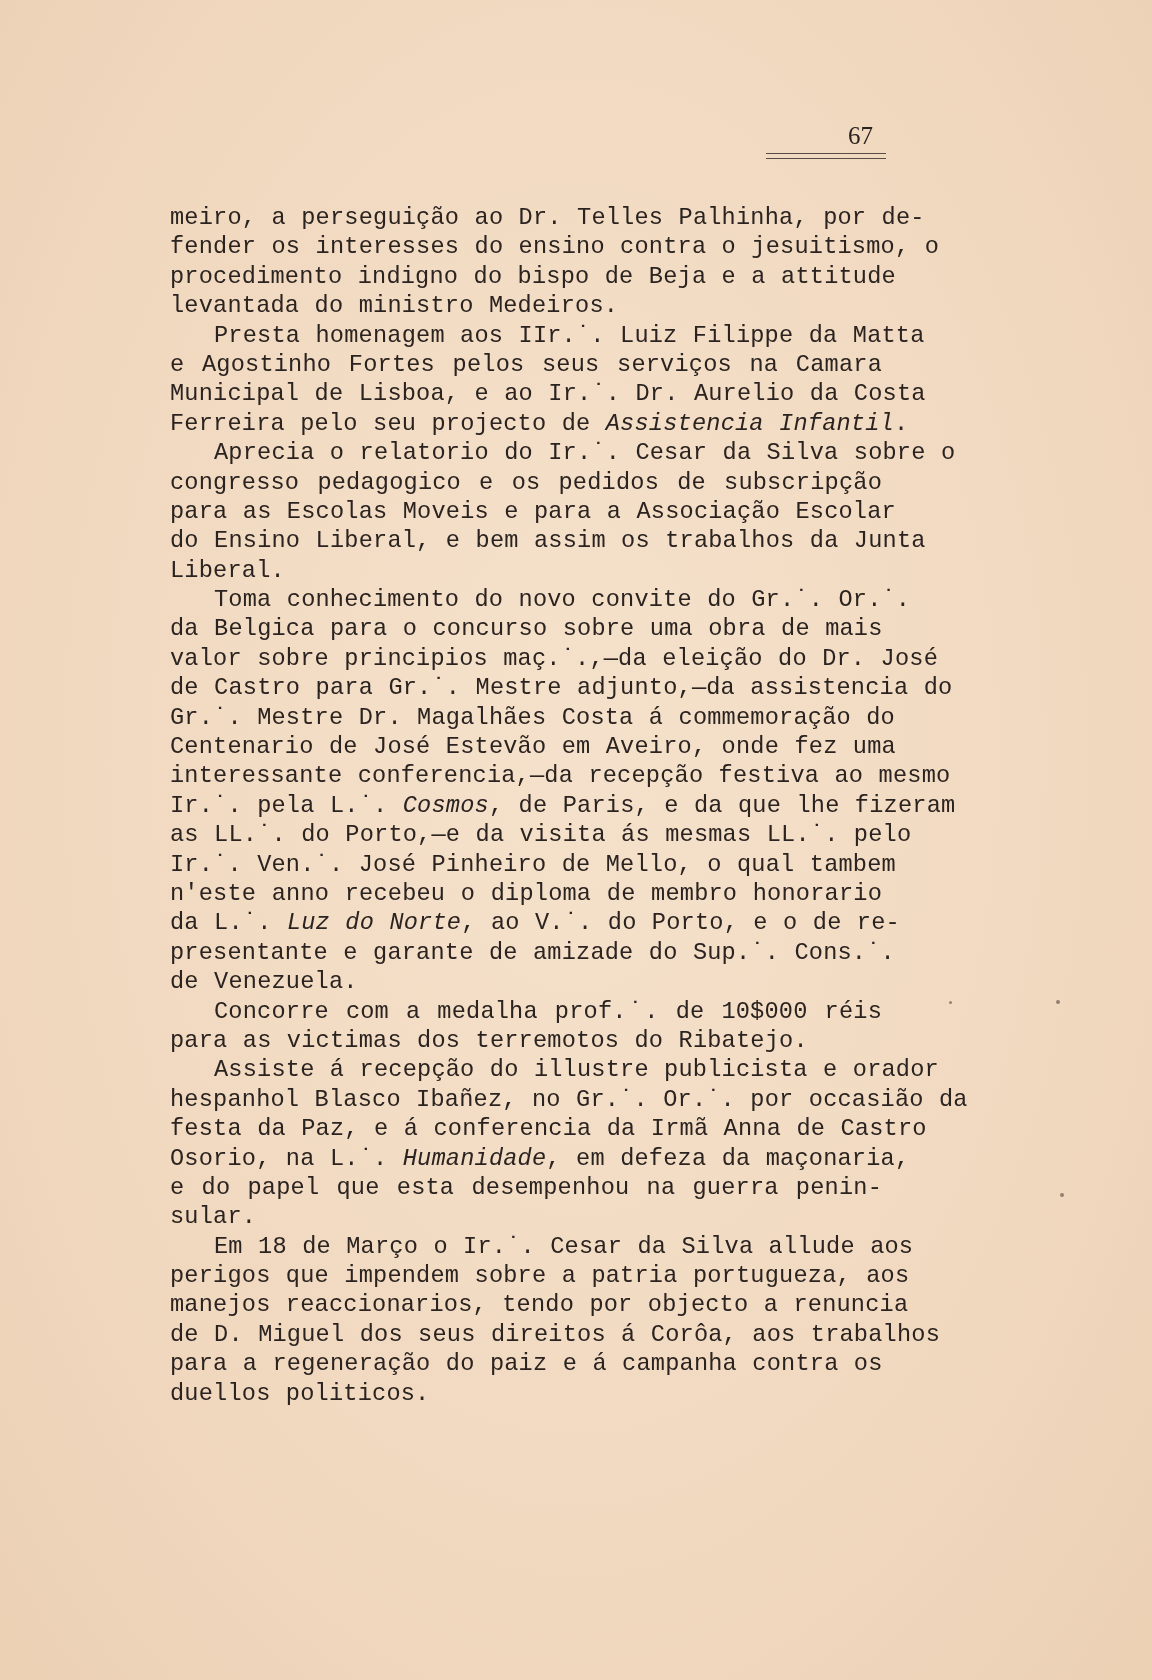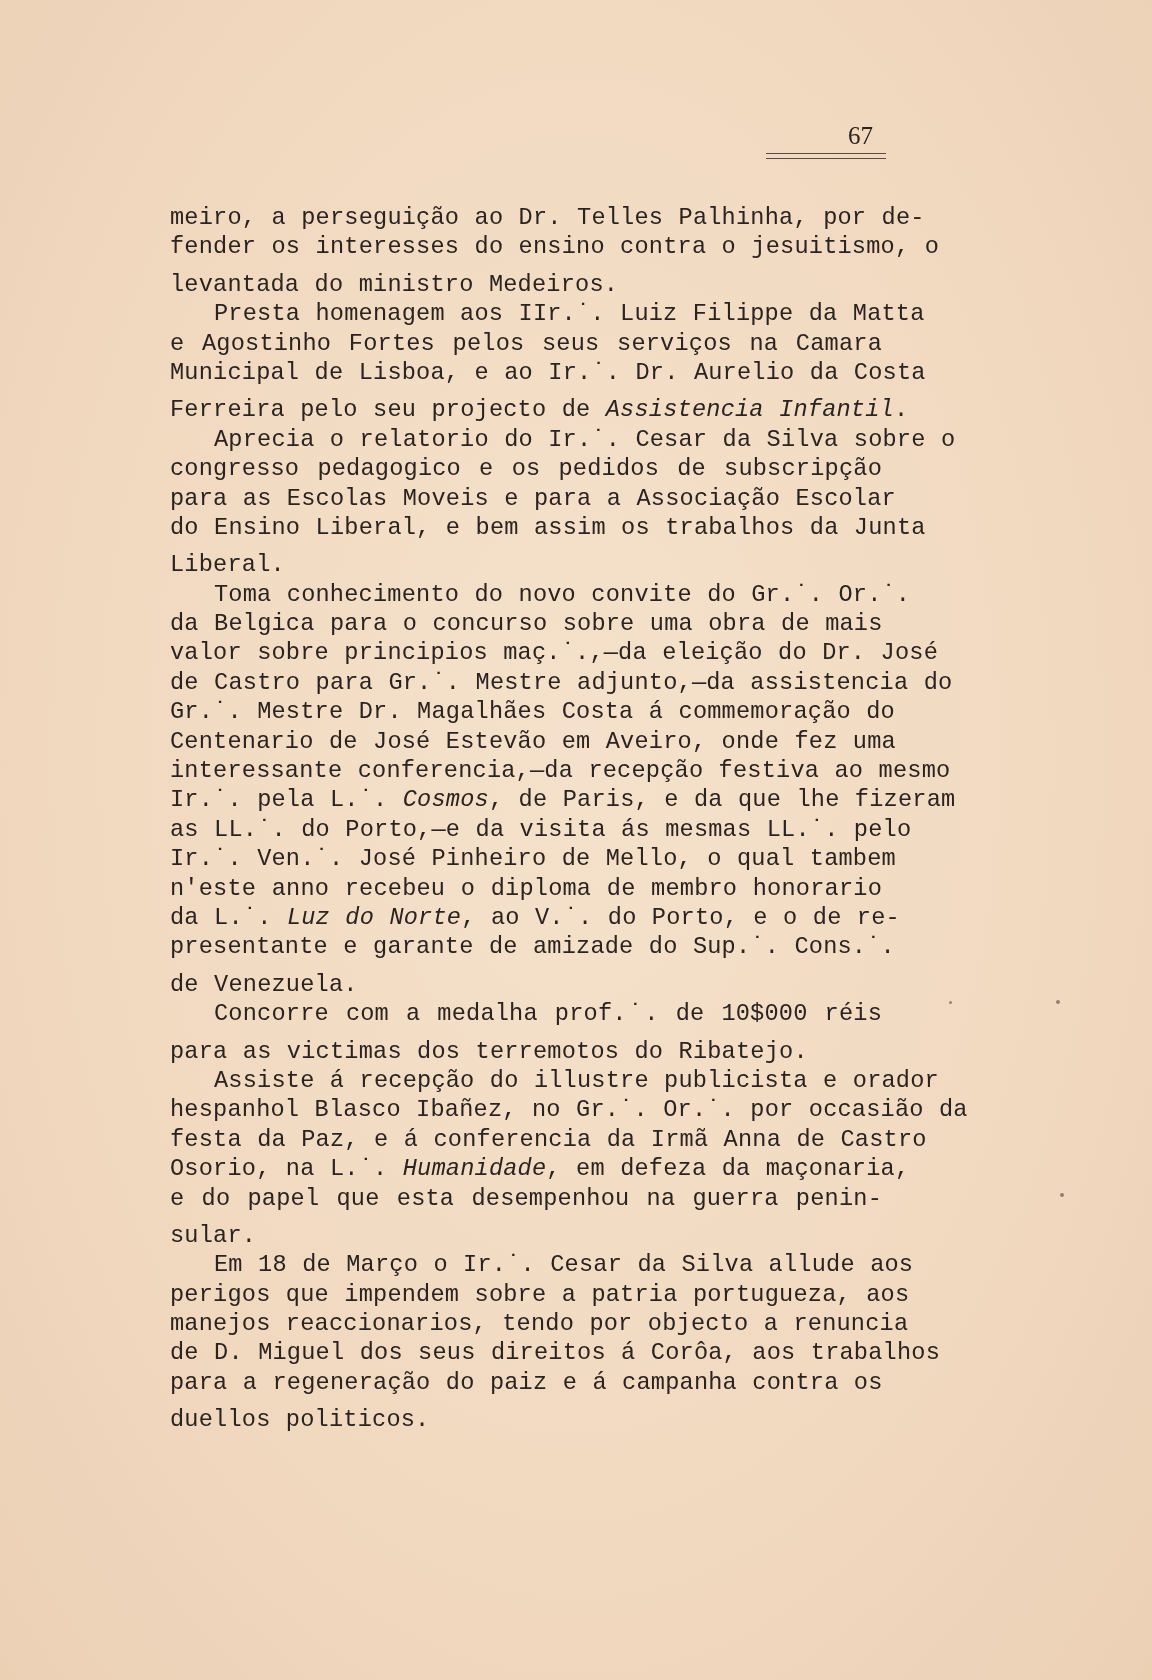--- a/index.html
+++ b/index.html
@@ -51,21 +51,20 @@
     }
     .line {
       display: block;
       text-align: justify;
       text-align-last: justify;
       white-space: nowrap;
       height: 29.4px;
     }
     .line.last {
       text-align-last: left;
-      margin-top: 8px;
     }
     .line.indent { padding-left: 44px; }
     em { font-style: italic; }
     .speck {
       position: absolute;
       width: 4px; height: 4px;
       border-radius: 50%;
       background: #6b5a50;
       opacity: 0.7;
     }
@@ -76,20 +75,21 @@
 <div class="page">
 
   <div class="page-number">67</div>
   <div class="rule"></div>
 
   <div class="body-text">
 
     <div>
       <span class="line">meiro, a perseguição ao Dr. Telles Palhinha, por de-</span>
       <span class="line">fender os interesses do ensino contra o jesuitismo, o</span>
+      <span class="line">procedimento indigno do bispo de Beja e a attitude</span>
       <span class="line last">levantada do ministro Medeiros.</span>
     </div>
 
     <div>
       <span class="line indent">Presta homenagem aos IIr.˙. Luiz Filippe da Matta</span>
       <span class="line">e Agostinho Fortes pelos seus serviços na Camara</span>
       <span class="line">Municipal de Lisboa, e ao Ir.˙. Dr. Aurelio da Costa</span>
       <span class="line last"><span>Ferreira pelo seu projecto de </span><em>Assistencia Infantil</em><span>.</span></span>
     </div>
 

